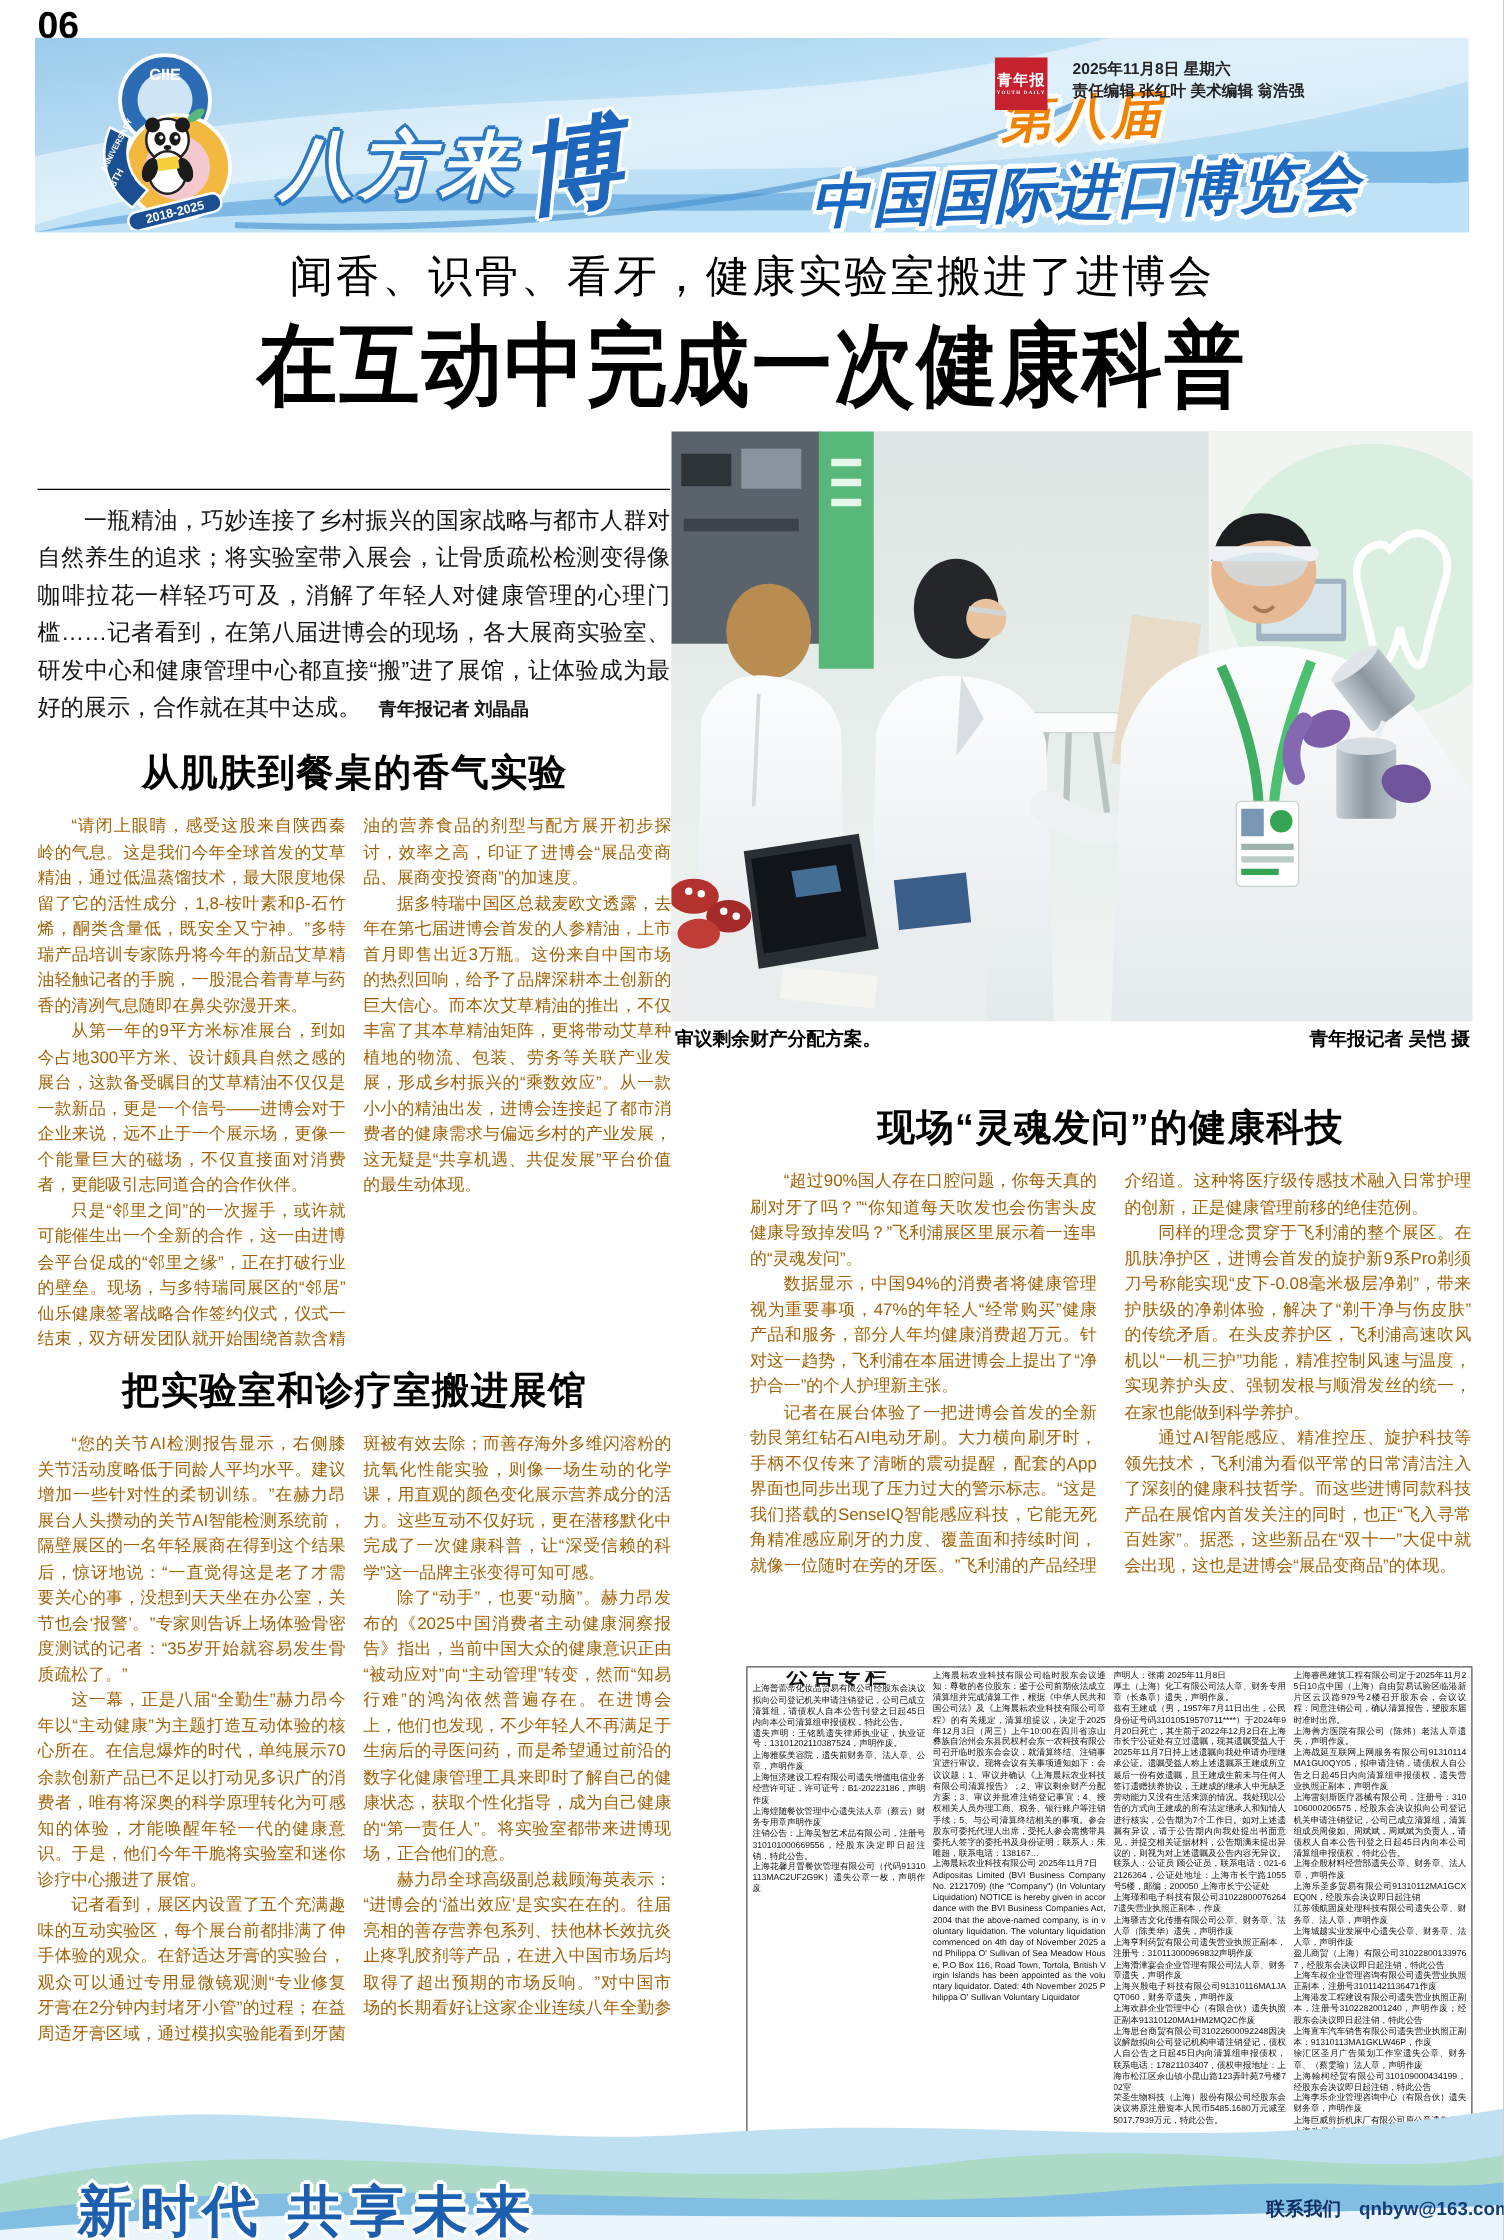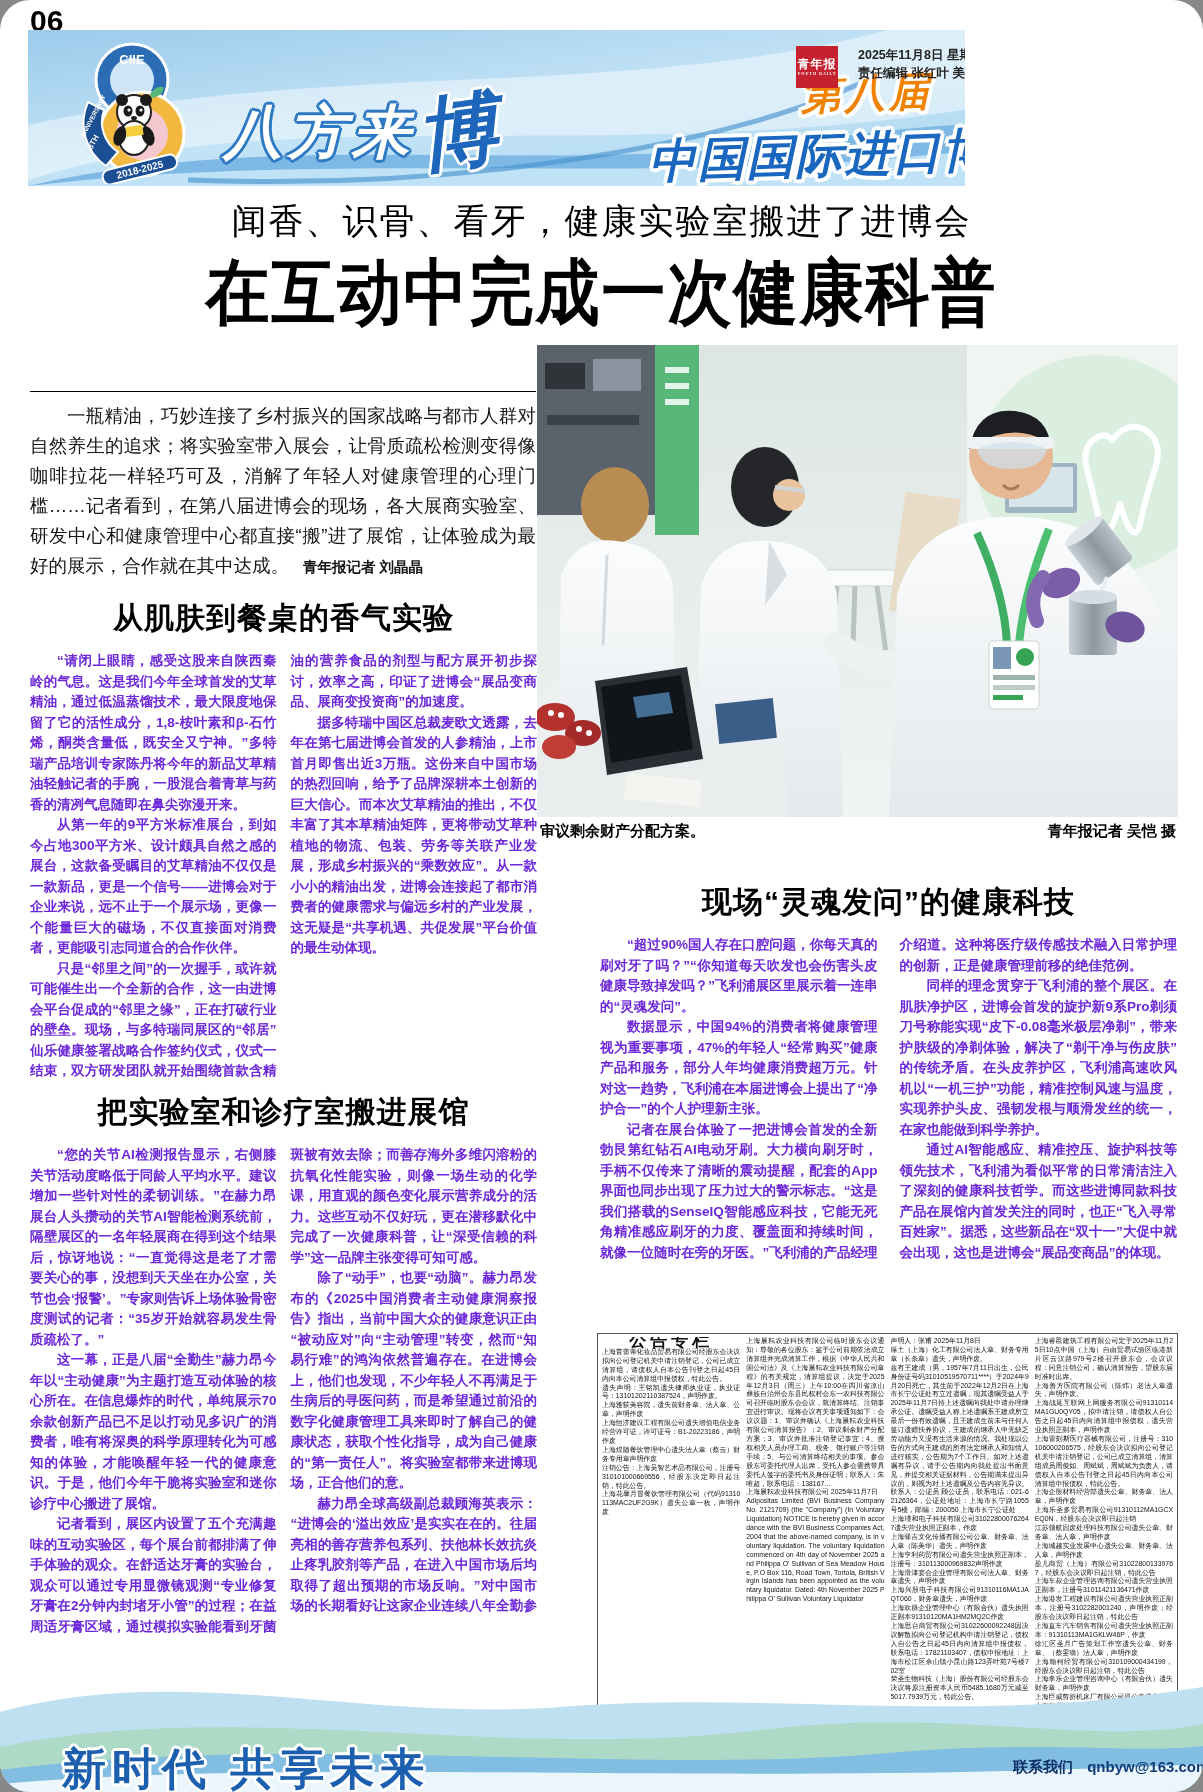--- a/index.html
+++ b/index.html
@@ -1,20 +1,20 @@
 <!DOCTYPE html>
 <html lang="zh"><head>
 <meta charset="utf-8">
 <style>
   html,body{margin:0;padding:0;background:#888;}
   .page{position:relative;width:1203px;height:1792px;margin:0 auto;background:#fff;
-        font-family:"Liberation Sans",sans-serif;color:#111;overflow:hidden;border-radius:30px;}
+        font-family:"Liberation Sans",sans-serif;color:#111;overflow:hidden;}
   
   .pagenum{position:absolute;left:30px;top:4px;font-size:30px;font-weight:bold;color:#000;}
-  .banner{position:absolute;left:28px;top:30px;width:937px;height:156px;overflow:hidden;}
+  .banner{position:absolute;left:28px;top:30px;width:1147px;height:156px;overflow:hidden;}
   .banner svg.bg{position:absolute;left:0;top:0;}
   .ciie-logo{position:absolute;left:42px;top:8px;width:140px;height:146px;}
   .slogan{position:absolute;left:196px;top:42px;white-space:nowrap;font-style:italic;font-weight:900;}
   .slogan .part1{font-size:58px;color:#fff;letter-spacing:6px;
      text-shadow:-3px 0 #2d79c4,3px 0 #2d79c4,0 -3px #2d79c4,0 3px #2d79c4,-2px -2px #2d79c4,2px 2px #2d79c4,2px -2px #2d79c4,-2px 2px #2d79c4;}
   .slogan .part2{display:inline-block;font-size:80px;color:#1d66bb;transform:rotate(-8deg) translateY(8px);
      text-shadow:-3px 0 #fff,3px 0 #fff,0 -3px #fff,0 3px #fff,-2px -2px #fff,2px 2px #fff,2px -2px #fff,-2px 2px #fff;}
   .expo-group{position:absolute;left:600px;top:36px;width:480px;text-align:center;transform:rotate(-2deg);font-weight:900;font-style:italic;}
   .expo-session{font-size:40px;color:#f08200;letter-spacing:4px;
      text-shadow:-4px 0 #fff,4px 0 #fff,0 -4px #fff,0 4px #fff,-3px -3px #fff,3px 3px #fff,3px -3px #fff,-3px 3px #fff;}
@@ -34,21 +34,21 @@
   
   .lead{position:absolute;left:30px;top:401px;width:506px;font-size:18.5px;line-height:30px;text-align:justify;color:#151515;}
   .lead::first-line{}
   .lead-inner{text-indent:2em;}
   .byline{font-size:14.5px;font-weight:bold;margin-left:14px;white-space:nowrap;}
   
   .sec{position:absolute;}
   .sec h2{margin:0 0 12px 0;text-align:center;font-family:Liberation Sans, sans-serif;font-weight:900;
      font-size:30px;letter-spacing:1px;color:#000;}
   .cols{column-count:2;column-gap:14px;column-fill:auto;overflow:hidden;font-size:13.5px;line-height:20.5px;
-     text-align:justify;color:#6d28d9;font-weight:bold;}
+     text-align:justify;color:#a16207;}
   .cols p{margin:0;text-indent:2em;}
   .sec1{left:30px;top:598px;width:507px;}
   .sec1 .cols{height:440px;}
   .sec2{left:30px;top:1092px;width:507px;}
   .sec2 .cols{height:496px;}
   .sec3{left:600px;top:882px;width:577px;}
   .sec3 .cols{height:362px;column-gap:22px;}
   
   .photo{position:absolute;left:537px;top:345px;width:641px;height:472px;overflow:hidden;background:#e7edec;}
   .caption{position:absolute;left:540px;top:822px;width:636px;display:flex;justify-content:space-between;

